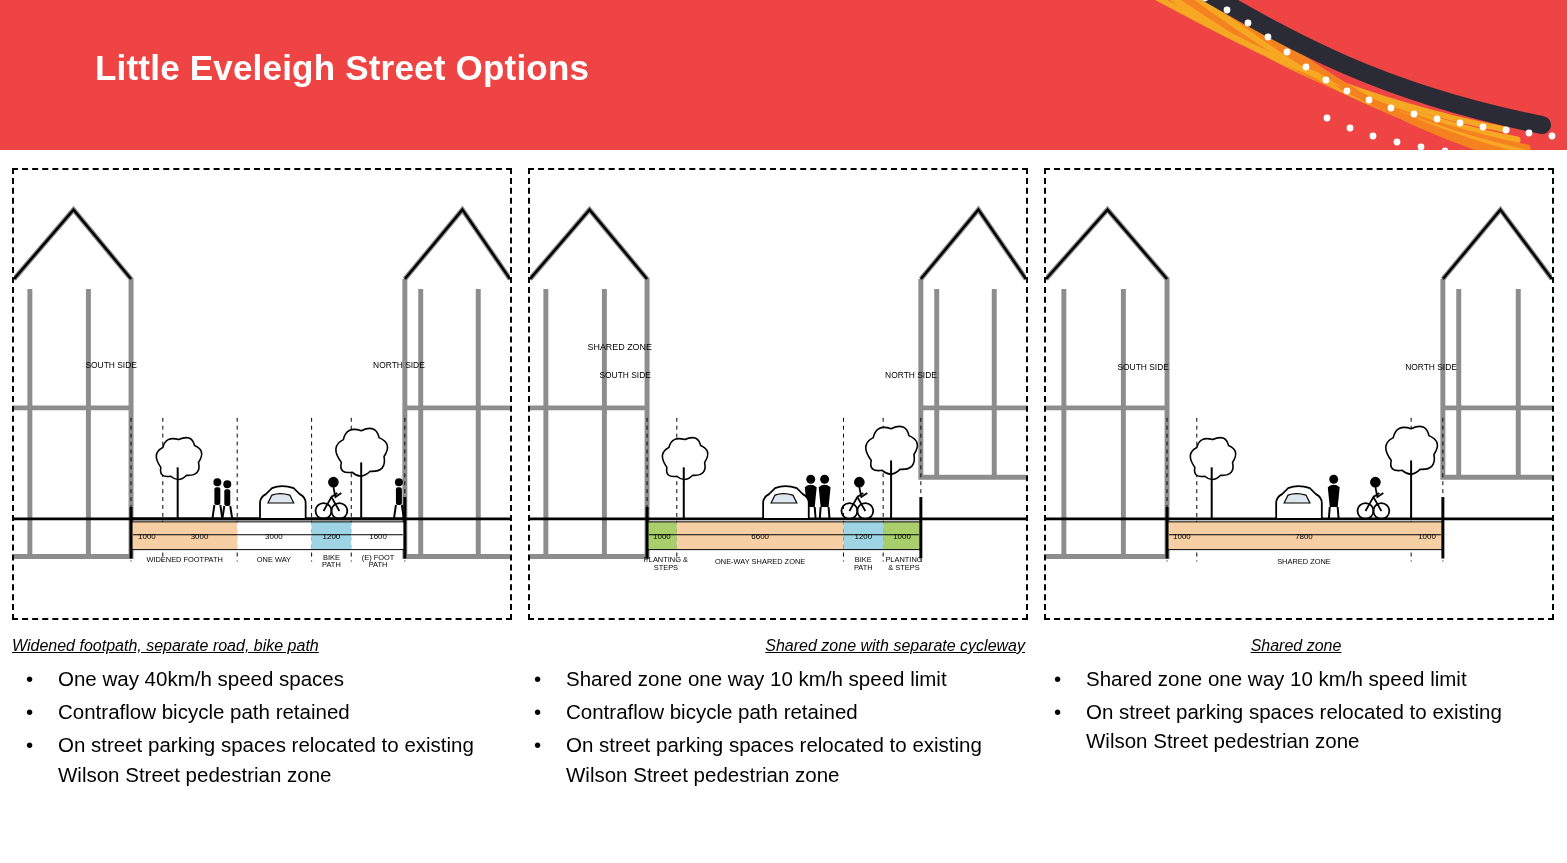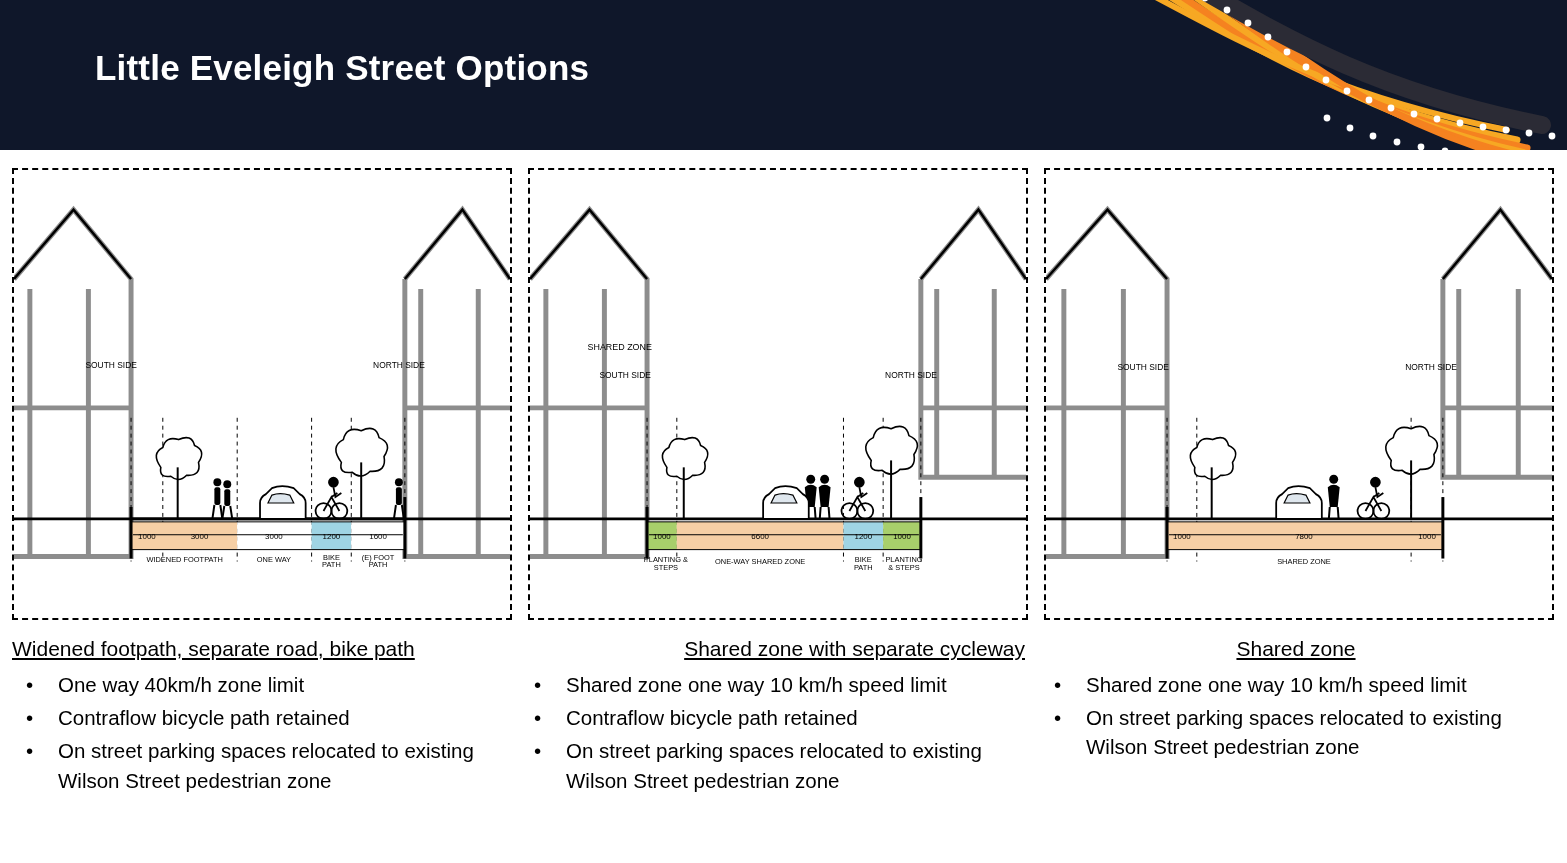--- a/index.html
+++ b/index.html
@@ -14,21 +14,21 @@
     font-family: "Liberation Sans", sans-serif;
     overflow: hidden;
   }
 
   
   .header {
     position: absolute;
     left: 0; top: 0;
     width: 1567px;
     height: 150px;
-    background: #0f172a;
+    background: #ef4444;
     overflow: hidden;
   }
   .header-title {
     position: absolute;
     left: 95px;
     top: 48px;
     font-size: 35px;
     font-weight: bold;
     color: #ffffff;
     letter-spacing: 0.2px;
@@ -73,25 +73,26 @@
   }
   .caption-col {
     position: absolute;
     top: 0;
   }
   #caption-0 { left: 12px;   width: 505px; }
   #caption-1 { left: 520px;  width: 505px; }
   #caption-2 { left: 1040px; width: 512px; }
 
   .caption-title {
-    font-size: 21px;
+    font-size: 16px;
     color: #000000;
     text-decoration: underline;
     margin-bottom: 9px;
     line-height: 1.2;
+    font-style: italic;
   }
   #caption-0 .caption-title { text-align: left; }
   #caption-1 .caption-title { text-align: right; }
   #caption-2 .caption-title { text-align: center; }
 
   .bullet-list {
     list-style: none;
     margin: 0;
     padding: 0;
   }
@@ -418,21 +419,21 @@
   </div>
 </div>
 
 <div class="captions">
 
   <div class="caption-col" id="caption-0">
     <div class="caption-title">Widened footpath, separate road, bike path</div>
     <ul class="bullet-list">
       <li class="bullet-item">
         <span class="dot">•</span>
-        <span>One way 40km/h zone limit</span>
+        <span>One way 40km/h speed spaces</span>
       </li>
       <li class="bullet-item">
         <span class="dot">•</span>
         <span>Contraflow bicycle path retained</span>
       </li>
       <li class="bullet-item">
         <span class="dot">•</span>
         <span>On street parking spaces relocated to existing Wilson Street pedestrian zone</span>
       </li>
     </ul>

